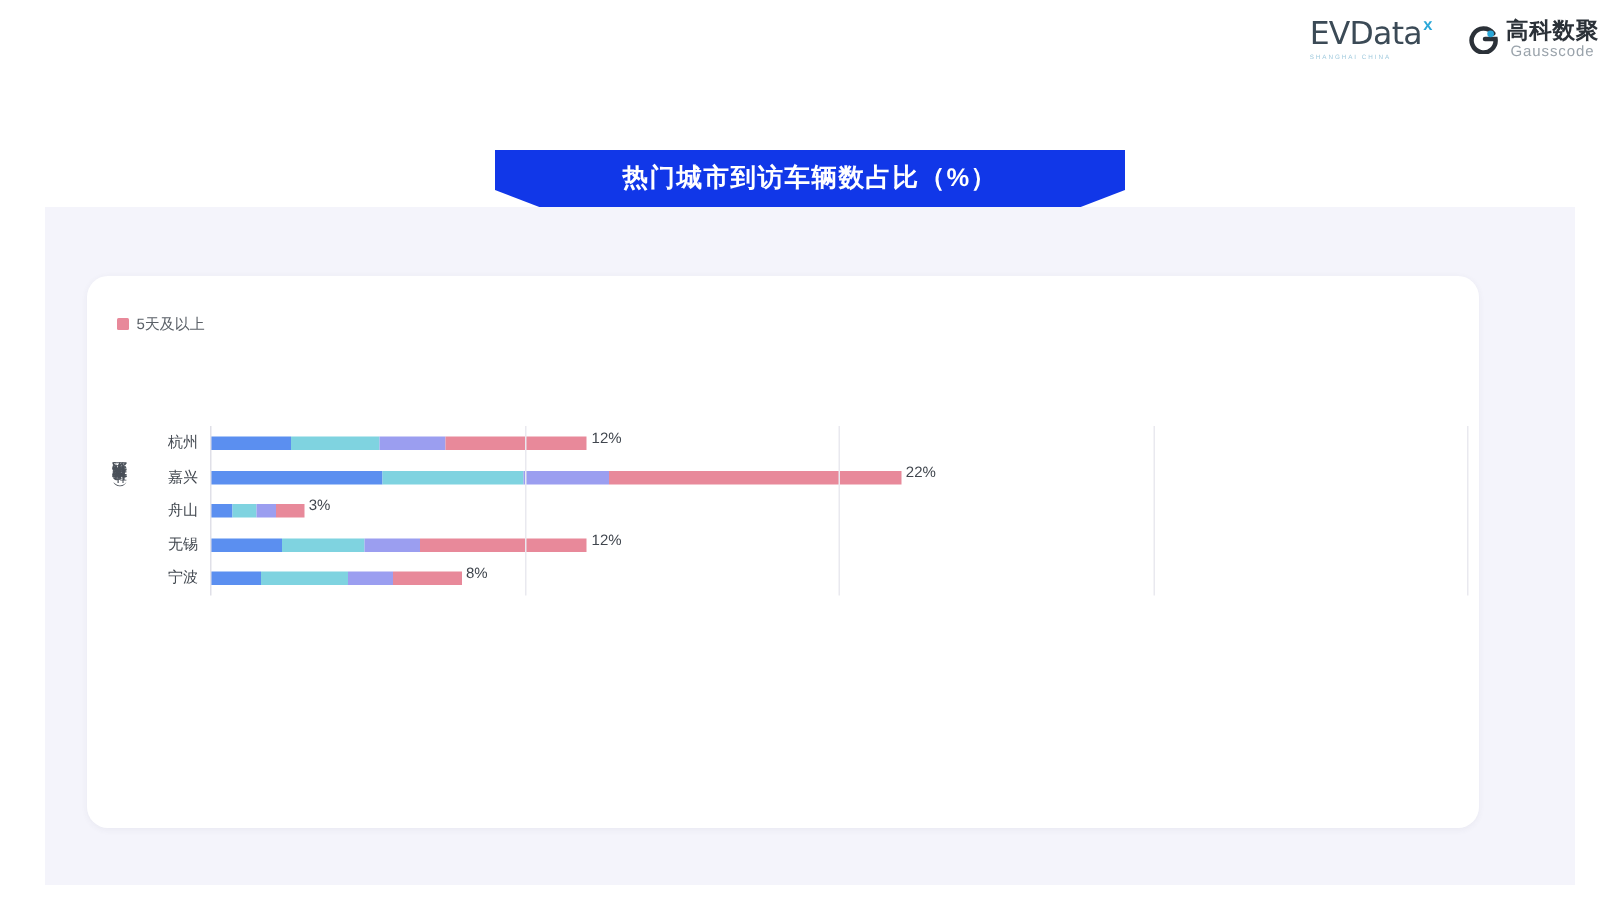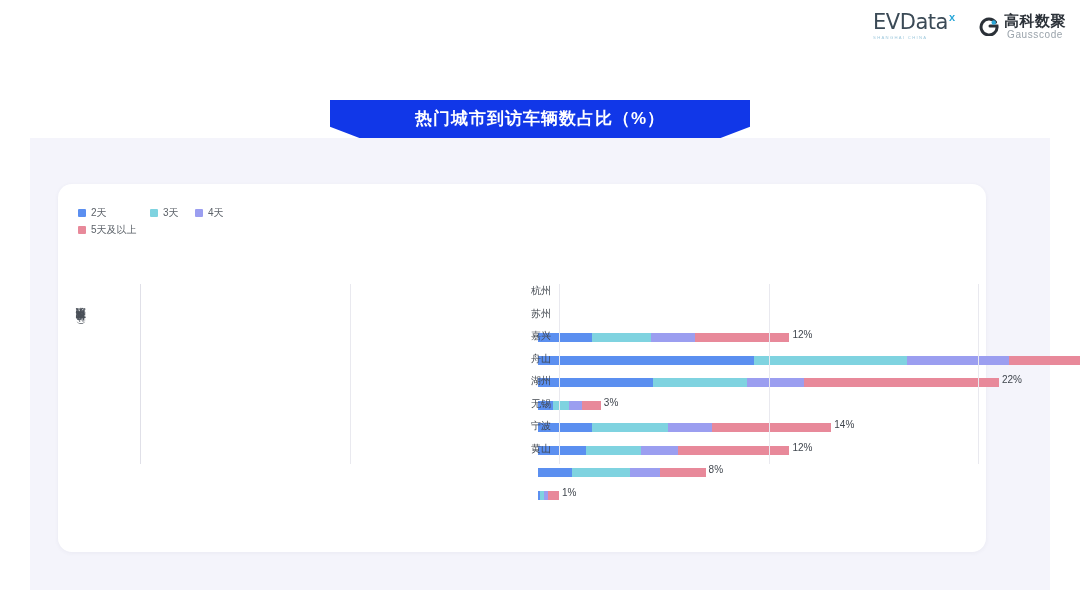--- a/index.html
+++ b/index.html
@@ -77,21 +77,21 @@
   .plot { position:absolute; left:0; top:0; width:928px; height:368px; }
 
   .yaxis-title {
     position:absolute; left:16px; top:140px;
     width:16px; font-size:10px; color:#4a5059;
     writing-mode:vertical-rl; transform:rotate(180deg);
     letter-spacing:0.5px; white-space:nowrap;
   }
 
   .rows { position:absolute; left:40px; top:100px; width:880px; }
-  .row { position:relative; height:22.5px; display:flex; align-items:center;flex-direction:column; }
+  .row { position:relative; height:22.5px; display:flex; align-items:center; }
   .row-label {
     width:42px; flex:0 0 42px; text-align:right; padding-right:8px;
     font-size:10px; color:#41474f; white-space:nowrap;
   }
   .bar-zone { position:relative; flex:1 1 auto; height:22.5px; }
   .bar { position:absolute; left:0; top:7px; height:9px; display:flex; }
   .seg { height:9px; }
   .bar-value {
     position:absolute; top:3px; font-size:10px; color:#40464e;
     white-space:nowrap; padding-left:3px;
@@ -135,34 +135,20 @@
     <div class="ribbon">
       <span class="ribbon-text">热门城市到访车辆数占比（%）</span>
     </div>
   </div>
 
   <div class="band"></div>
 
   <div class="card">
 
     <div class="legend">
-      <div class="legend-row r1">
-        <div class="legend-item i0">
-          <span class="legend-swatch" style="background: rgb(91, 143, 240);"></span>
-          <span class="legend-label">2天</span>
-        </div>
-        <div class="legend-item i1">
-          <span class="legend-swatch" style="background: rgb(127, 211, 224);"></span>
-          <span class="legend-label">3天</span>
-        </div>
-        <div class="legend-item i2">
-          <span class="legend-swatch" style="background: rgb(155, 158, 240);"></span>
-          <span class="legend-label">4天</span>
-        </div>
-      </div>
       <div class="legend-row r2">
         <div class="legend-item">
           <span class="legend-swatch" style="background: rgb(232, 137, 154);"></span>
           <span class="legend-label">5天及以上</span>
         </div>
       </div>
     </div>
 
     <div class="plot">
       <div class="yaxis-title">热搜城市排名（从上到下）</div>
@@ -173,32 +159,20 @@
               <div class="bar">
                 <div class="seg" style="width: 54.47px; background: rgb(91, 143, 240);"></div>
                 <div class="seg" style="width: 58.66px; background: rgb(127, 211, 224);"></div>
                 <div class="seg" style="width: 43.995px; background: rgb(155, 158, 240);"></div>
                 <div class="seg" style="width: 94.275px; background: rgb(232, 137, 154);"></div>
               </div>
               <div class="bar-value" style="left: 251.4px;">12%</div>
             </div>
           </div>
           <div class="row">
-            <div class="row-label">苏州</div>
-            <div class="bar-zone">
-              <div class="bar">
-                <div class="seg" style="width: 215.785px; background: rgb(91, 143, 240);"></div>
-                <div class="seg" style="width: 152.935px; background: rgb(127, 211, 224);"></div>
-                <div class="seg" style="width: 102.655px; background: rgb(155, 158, 240);"></div>
-                <div class="seg" style="width: 282.825px; background: rgb(232, 137, 154);"></div>
-              </div>
-              <div class="bar-value" style="left: 754.2px;">36%</div>
-            </div>
-          </div>
-          <div class="row">
             <div class="row-label">嘉兴</div>
             <div class="bar-zone">
               <div class="bar">
                 <div class="seg" style="width: 115.225px; background: rgb(91, 143, 240);"></div>
                 <div class="seg" style="width: 94.275px; background: rgb(127, 211, 224);"></div>
                 <div class="seg" style="width: 56.565px; background: rgb(155, 158, 240);"></div>
                 <div class="seg" style="width: 194.835px; background: rgb(232, 137, 154);"></div>
               </div>
               <div class="bar-value" style="left: 460.9px;">22%</div>
             </div>
@@ -209,32 +183,20 @@
               <div class="bar">
                 <div class="seg" style="width: 14.665px; background: rgb(91, 143, 240);"></div>
                 <div class="seg" style="width: 16.76px; background: rgb(127, 211, 224);"></div>
                 <div class="seg" style="width: 12.57px; background: rgb(155, 158, 240);"></div>
                 <div class="seg" style="width: 18.855px; background: rgb(232, 137, 154);"></div>
               </div>
               <div class="bar-value" style="left: 62.85px;">3%</div>
             </div>
           </div>
           <div class="row">
-            <div class="row-label">湖州</div>
-            <div class="bar-zone">
-              <div class="bar">
-                <div class="seg" style="width: 54.47px; background: rgb(91, 143, 240);"></div>
-                <div class="seg" style="width: 75.42px; background: rgb(127, 211, 224);"></div>
-                <div class="seg" style="width: 43.995px; background: rgb(155, 158, 240);"></div>
-                <div class="seg" style="width: 119.415px; background: rgb(232, 137, 154);"></div>
-              </div>
-              <div class="bar-value" style="left: 293.3px;">14%</div>
-            </div>
-          </div>
-          <div class="row">
             <div class="row-label">无锡</div>
             <div class="bar-zone">
               <div class="bar">
                 <div class="seg" style="width: 48.185px; background: rgb(91, 143, 240);"></div>
                 <div class="seg" style="width: 54.47px; background: rgb(127, 211, 224);"></div>
                 <div class="seg" style="width: 37.71px; background: rgb(155, 158, 240);"></div>
                 <div class="seg" style="width: 111.035px; background: rgb(232, 137, 154);"></div>
               </div>
               <div class="bar-value" style="left: 251.4px;">12%</div>
             </div>
@@ -242,32 +204,20 @@
           <div class="row">
             <div class="row-label">宁波</div>
             <div class="bar-zone">
               <div class="bar">
                 <div class="seg" style="width: 33.52px; background: rgb(91, 143, 240);"></div>
                 <div class="seg" style="width: 58.66px; background: rgb(127, 211, 224);"></div>
                 <div class="seg" style="width: 29.33px; background: rgb(155, 158, 240);"></div>
                 <div class="seg" style="width: 46.09px; background: rgb(232, 137, 154);"></div>
               </div>
               <div class="bar-value" style="left: 167.6px;">8%</div>
-            </div>
-          </div>
-          <div class="row">
-            <div class="row-label">黄山</div>
-            <div class="bar-zone">
-              <div class="bar">
-                <div class="seg" style="width: 2.095px; background: rgb(91, 143, 240);"></div>
-                <div class="seg" style="width: 4.19px; background: rgb(127, 211, 224);"></div>
-                <div class="seg" style="width: 4.19px; background: rgb(155, 158, 240);"></div>
-                <div class="seg" style="width: 10.475px; background: rgb(232, 137, 154);"></div>
-              </div>
-              <div class="bar-value" style="left: 20.95px;">1%</div>
             </div>
           </div>
           <div class="gridlines">
             <div class="axis-base" style="left: 42px;"></div>
             <div class="gridline" style="left: 251.5px;"></div>
             <div class="gridline" style="left: 461px;"></div>
             <div class="gridline" style="left: 670.5px;"></div>
             <div class="gridline" style="left: 880px;"></div>
           </div>
         </div>

